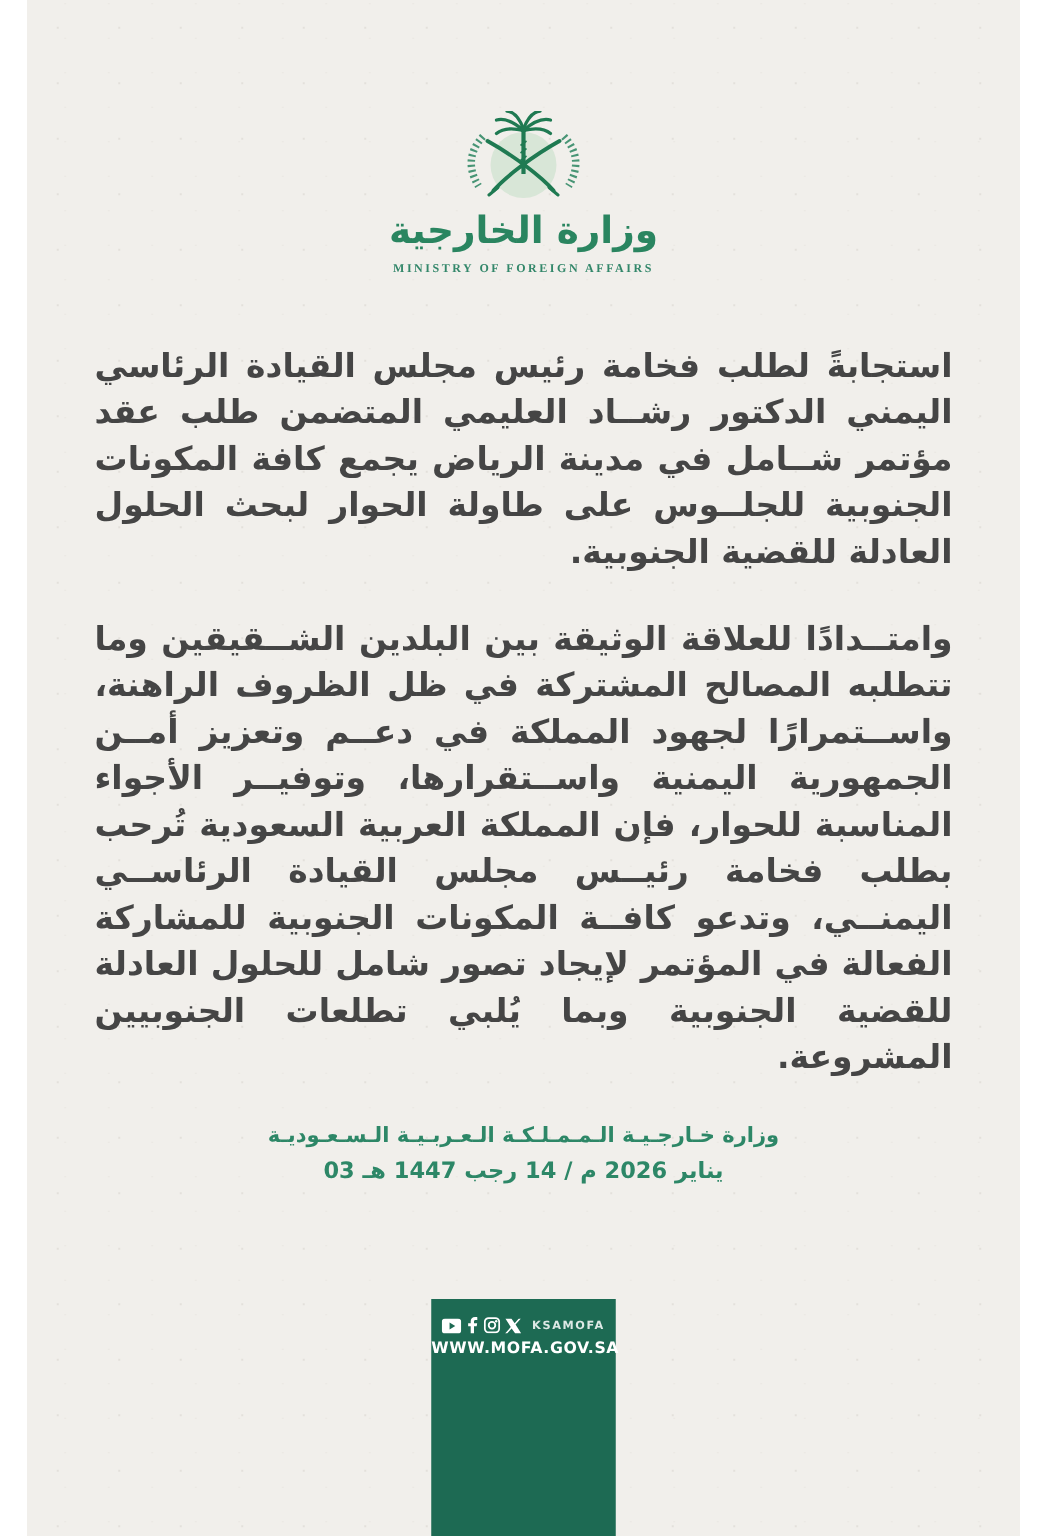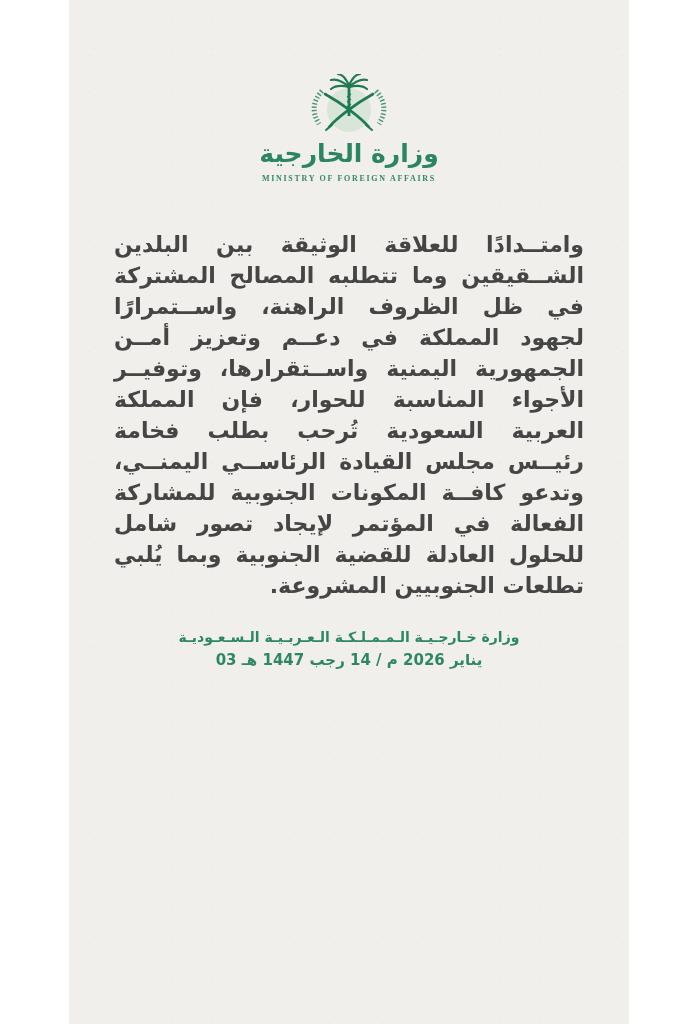--- a/index.html
+++ b/index.html
@@ -1,18 +1,18 @@
 <!DOCTYPE html>
 <html lang="ar"><head>
 <meta charset="utf-8">
 <style>
   html,body{margin:0;padding:0;}
   .page{
     position:relative;
-    width:560px;height:1024px;
+    width:662px;height:1024px;
     margin:0 auto;
     background-color:#f1efeb;
     background-image:
       radial-gradient(rgba(190,186,176,.28) .8px, transparent .9px),
       radial-gradient(rgba(205,201,192,.22) .7px, transparent .8px);
     background-size:41px 37px,29px 23px;
     background-position:0 0,11px 14px;
     overflow:hidden;
     font-family:"DejaVu Sans",sans-serif;
   }
@@ -117,22 +117,44 @@
       <path d="M56,13 Q68,10 74,15" stroke="#1f7a52" stroke-width="2.2" fill="none" stroke-linecap="round"></path>
       <path d="M56,13 Q66,4 74,6" stroke="#1f7a52" stroke-width="2.2" fill="none" stroke-linecap="round"></path>
       <path d="M56,12 Q60,1 67,0" stroke="#1f7a52" stroke-width="2.2" fill="none" stroke-linecap="round"></path>
       <circle cx="56" cy="12" r="2.2" fill="#1f7a52"></circle>
     </svg>
     <div class="calligraphy">وزارة الخارجية</div>
     <div class="logo-caption">MINISTRY OF FOREIGN AFFAIRS</div>
   </div>
 
   <div class="statement">
+    <p>استجابةً لطلب فخامة رئيس مجلس القيادة الرئاسي اليمني الدكتور رشــاد العليمي المتضمن طلب عقد مؤتمر شــامل في مدينة الرياض يجمع كافة المكونات الجنوبية للجلــوس على طاولة الحوار لبحث الحلول العادلة للقضية الجنوبية.</p>
     <p>وامتــدادًا للعلاقة الوثيقة بين البلدين الشــقيقين وما تتطلبه المصالح المشتركة في ظل الظروف الراهنة، واســتمرارًا لجهود المملكة في دعــم وتعزيز أمــن الجمهورية اليمنية واســتقرارها، وتوفيــر الأجواء المناسبة للحوار، فإن المملكة العربية السعودية تُرحب بطلب فخامة رئيــس مجلس القيادة الرئاســي اليمنــي، وتدعو كافــة المكونات الجنوبية للمشاركة الفعالة في المؤتمر لإيجاد تصور شامل للحلول العادلة للقضية الجنوبية وبما يُلبي تطلعات الجنوبيين المشروعة.</p>
   </div>
 
   <div class="sign-block">
     <div class="ministry-line">وزارة خـارجـيـة الـمـمـلـكـة الـعـربـيـة الـسـعـوديـة</div>
     <div class="date-line">03 يناير 2026 م / 14 رجب 1447 هـ</div>
   </div>
 
+  <div class="social-box">
+    <div class="icons-row">
+      <svg width="13" height="10" viewBox="0 0 13 10">
+        <rect x="0" y="0" width="13" height="10" rx="2.4" fill="#ffffff"></rect>
+        <path d="M5.2,2.7 L9,5 L5.2,7.3 Z" fill="#1d6a53"></path>
+      </svg>
+      <svg width="9" height="11" viewBox="0 0 9 11">
+        <path d="M6.2,0 C4.4,0 3.3,1.1 3.3,2.9 L3.3,4.1 L1.6,4.1 L1.6,6.1 L3.3,6.1 L3.3,11 L5.5,11 L5.5,6.1 L7.3,6.1 L7.6,4.1 L5.5,4.1 L5.5,3.1 C5.5,2.4 5.8,2 6.6,2 L7.7,2 L7.7,0.1 C7.5,0.05 6.9,0 6.2,0 Z" fill="#ffffff"></path>
+      </svg>
+      <svg width="11" height="11" viewBox="0 0 11 11">
+        <rect x="0.7" y="0.7" width="9.6" height="9.6" rx="2.6" fill="none" stroke="#ffffff" stroke-width="1.2"></rect>
+        <circle cx="5.5" cy="5.5" r="2.2" fill="none" stroke="#ffffff" stroke-width="1.2"></circle>
+        <circle cx="8.3" cy="2.8" r="0.8" fill="#ffffff"></circle>
+      </svg>
+      <svg width="11" height="10" viewBox="0 0 11 10">
+        <path d="M0.4,0 L4.4,0 L6.6,3.1 L9.4,0 L10.8,0 L7.2,4 L11,10 L7,10 L4.6,6.6 L1.6,10 L0.2,10 L4,5.7 Z" fill="#ffffff"></path>
+      </svg>
+      <span class="handle">KSAMOFA</span>
+    </div>
+    <div class="website">WWW.MOFA.GOV.SA</div>
+  </div>
 
 </div>
 
 </body></html>

